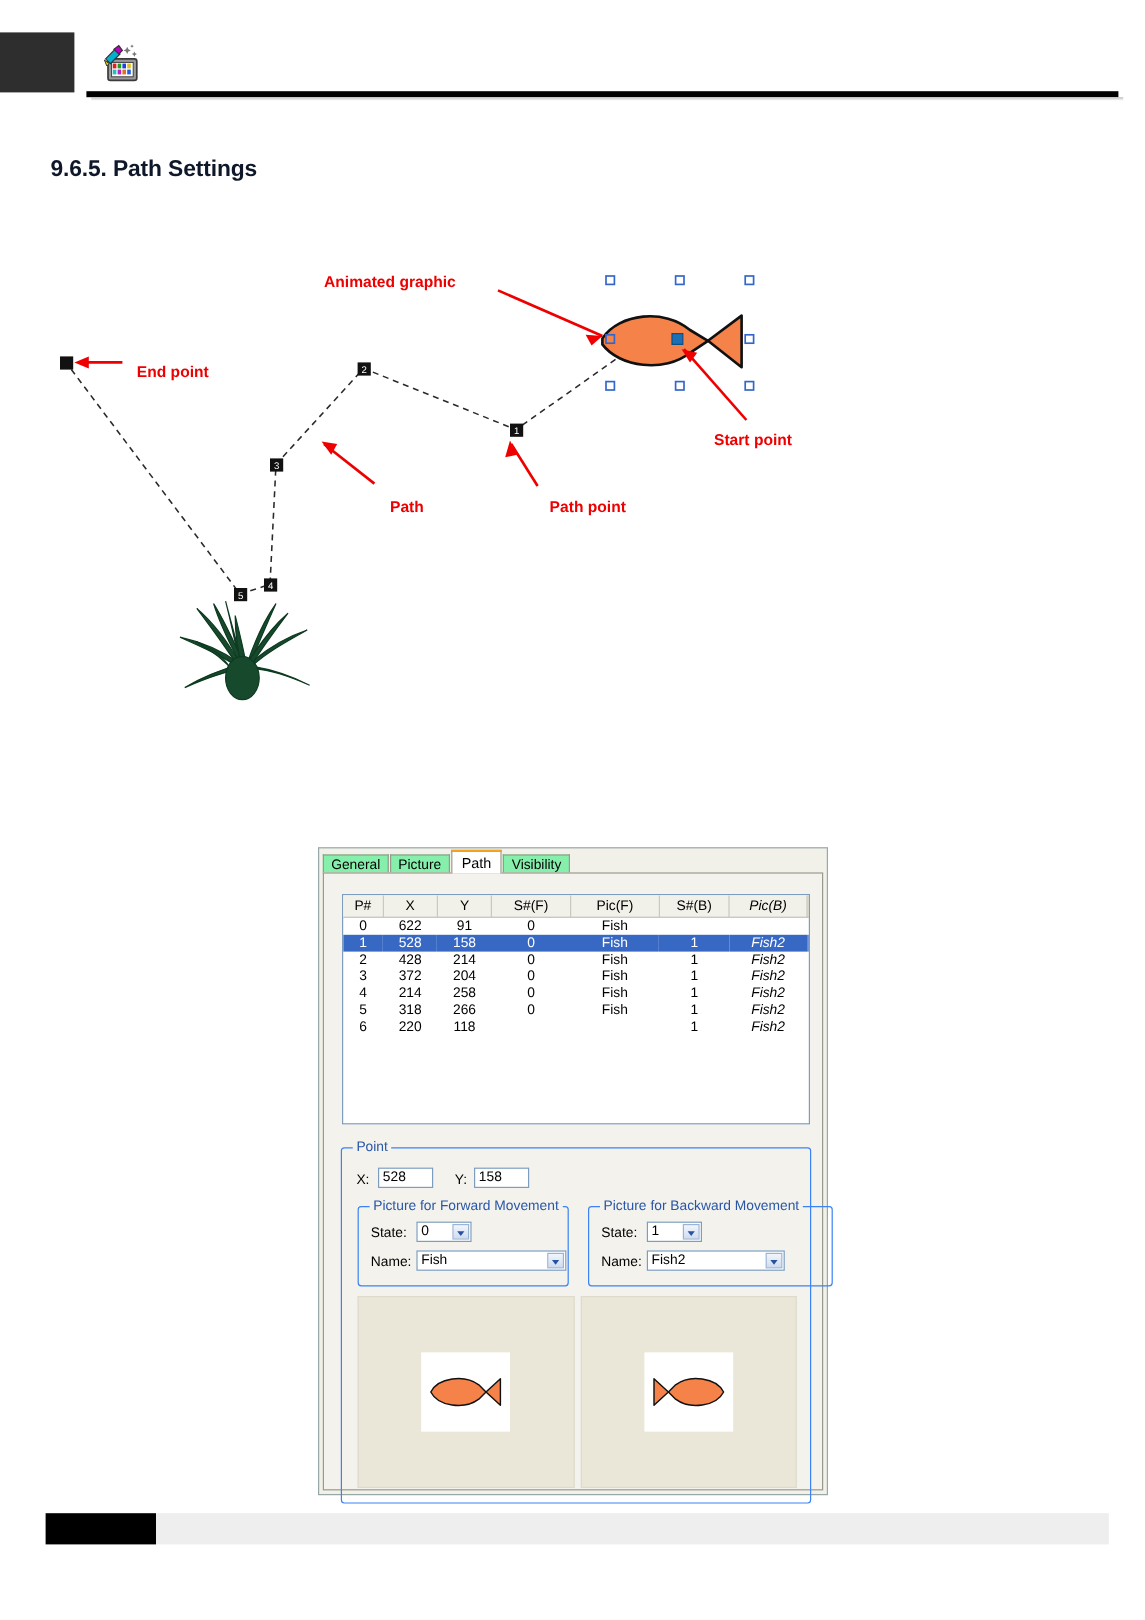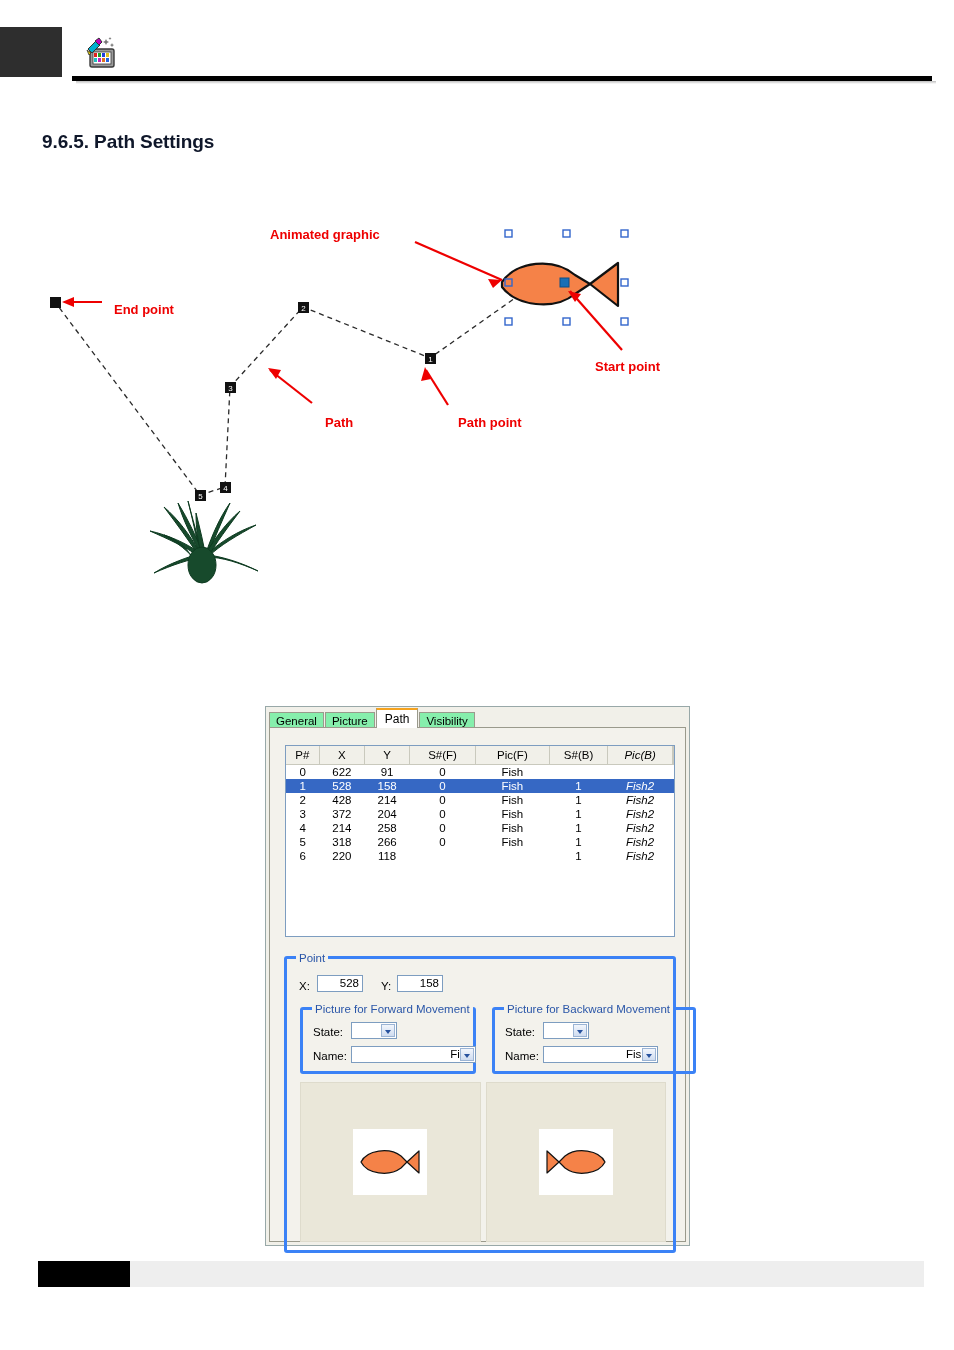--- a/index.html
+++ b/index.html
@@ -164,24 +164,23 @@
   .c-x  { width: 46px; }
   .c-y  { width: 46px; }
   .c-sf { width: 68px; }
   .c-pf { width: 76px; }
   .c-sb { width: 60px; }
   .c-pb { width: 66px; font-style: italic; }
 
   
   .group {
     position: absolute;
-    border: 3px solid #3b82f6;
+    border: 1px solid #3b82f6;
     border-radius: 3px;
     box-sizing: border-box;
-    text-align: right;
   }
   .group > .glabel {
     position: absolute;
     top: -7px; left: 9px;
     background: #f3f2ec;
     padding: 0 3px;
     color: #2a56a8;
     font-size: 11.5px;
   }
   .group-point {

